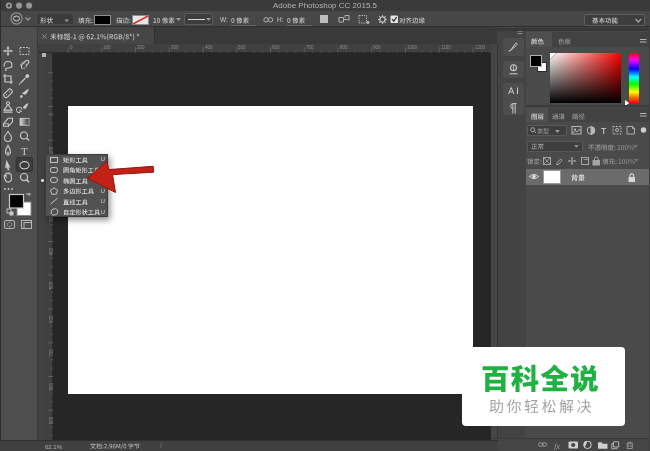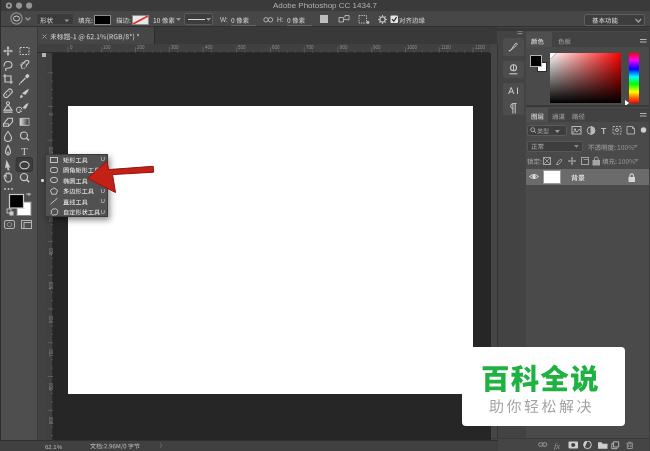--- a/index.html
+++ b/index.html
@@ -1,21 +1,21 @@
 <!DOCTYPE html>
 <html><head><meta charset="utf-8"><style>html,body{margin:0;padding:0}*{box-sizing:border-box}body{width:650px;height:451px;overflow:hidden;font-family:"Liberation Sans",sans-serif}</style></head><body>
 <div id="r" style="position:relative;width:650px;height:451px;background:#424242;overflow:hidden">
     <div style="position:absolute;left:0px;top:0px;width:650px;height:11px;background:#3a3a3a;"></div>
     <svg style="position:absolute;left:0;top:0" width="40" height="11">
       <circle cx="8.9" cy="5.6" r="3.1" fill="#9a9a9a"></circle>
       <circle cx="8.9" cy="5.6" r="1.3" fill="#3c3c3c"></circle>
       <circle cx="19" cy="5.6" r="3.1" fill="#939393"></circle>
       <circle cx="29.1" cy="5.6" r="3.1" fill="#939393"></circle>
     </svg>
-    <div style="position:absolute;left:0px;top:1.5px;font-size:8px;color:#b2b2b2;font-family:'Liberation Sans',sans-serif;line-height:1;white-space:nowrap;width:650px;text-align:center;">Adobe Photoshop CC 1434.7</div>
+    <div style="position:absolute;left:0px;top:1.5px;font-size:8px;color:#b2b2b2;font-family:'Liberation Sans',sans-serif;line-height:1;white-space:nowrap;width:650px;text-align:center;">Adobe Photoshop CC 2015.5</div>
     <div style="position:absolute;left:0px;top:11px;width:650px;height:16px;background:#474747;border-bottom:1px solid #303030;"></div>
     <svg style="position:absolute;left:8px;top:11.5px" width="24" height="14">
       <circle cx="8.5" cy="6.5" r="5.6" fill="none" stroke="#8f8f8f" stroke-width="1.2"></circle>
       <ellipse cx="8.5" cy="6.5" rx="3" ry="2.5" fill="none" stroke="#cfcfcf" stroke-width="1"></ellipse>
       <path d="M17.5 5.5 l2.4 2.6 2.4-2.6" fill="none" stroke="#9a9a9a" stroke-width="1.3"></path>
     </svg>
     <div style="position:absolute;left:36px;top:13px;width:38px;height:12px;background:#3b3b3b;border:1px solid #4a4a4a;border-radius:2px;"></div>
     <svg style="position:absolute;left:40px;top:15.61px;overflow:visible" width="15" height="8.45">
       <g fill="#cccccc" transform="translate(0,6.89) scale(0.00650)">
         <path transform="translate(0,0)" d="M54 -784H574V-696H54ZM37 -455H587V-367H37ZM391 -760H484V83H391ZM162 -761H251V-433Q251 -339 242 -246Q232 -153 200 -68Q167 18 100 91Q93 81 80 68Q68 56 54 44Q41 33 29 27Q89 -38 117 -114Q145 -189 154 -270Q162 -351 162 -433ZM835 -829 925 -792Q888 -745 840 -700Q793 -656 741 -618Q689 -579 637 -551Q625 -566 606 -585Q588 -604 569 -618Q617 -641 667 -675Q717 -709 762 -749Q806 -789 835 -829ZM861 -553 947 -517Q909 -468 860 -420Q810 -373 756 -332Q701 -291 648 -260Q637 -275 618 -294Q599 -313 581 -327Q631 -353 684 -389Q736 -425 783 -468Q830 -510 861 -553ZM881 -284 971 -249Q929 -179 870 -117Q811 -55 742 -4Q672 46 596 83Q585 65 566 43Q548 21 529 7Q601 -24 668 -68Q735 -112 790 -168Q846 -223 881 -284Z"></path>

